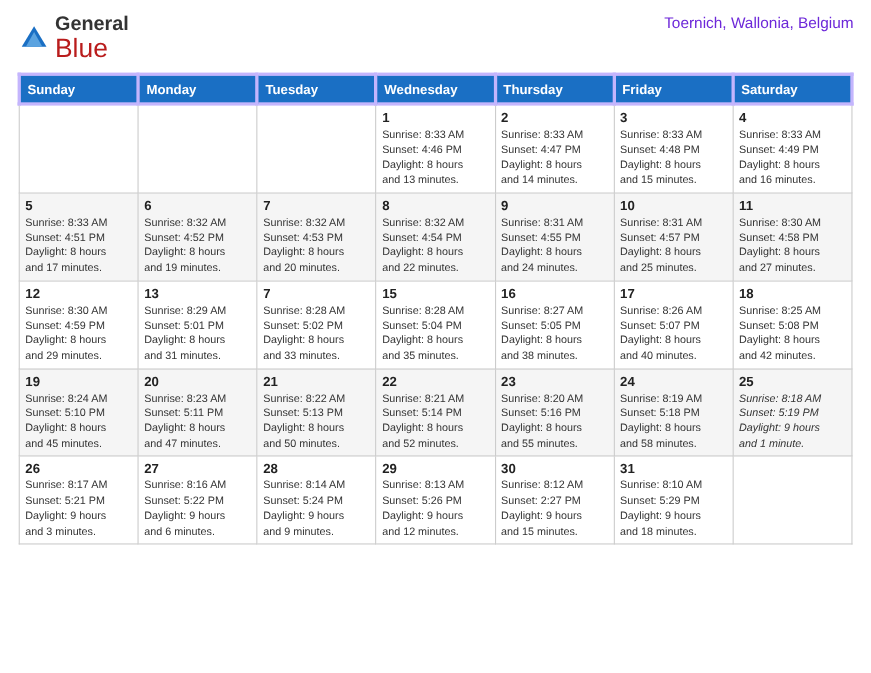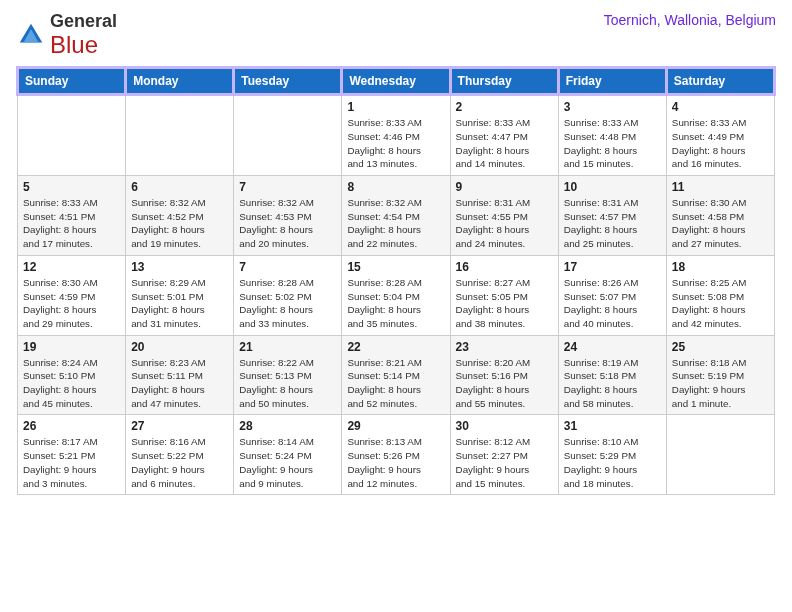--- a/index.html
+++ b/index.html
@@ -306,21 +306,21 @@
           </td>
           <td>
             <span class="day-num">24</span>
             <div class="day-info" style="white-space: pre-line;">Sunrise: 8:19 AM
 Sunset: 5:18 PM
 Daylight: 8 hours
 and 58 minutes.</div>
           </td>
           <td>
             <span class="day-num">25</span>
-            <div class="day-info" style="white-space: pre-line;">Sunrise: 8:18 AM
+            <div class="day-info" style="white-space: pre-line; font-style: italic;">Sunrise: 8:18 AM
 Sunset: 5:19 PM
 Daylight: 9 hours
 and 1 minute.</div>
           </td>
         </tr>
         <tr>
           <td>
             <span class="day-num">26</span>
             <div class="day-info" style="white-space: pre-line;">Sunrise: 8:17 AM
 Sunset: 5:21 PM

